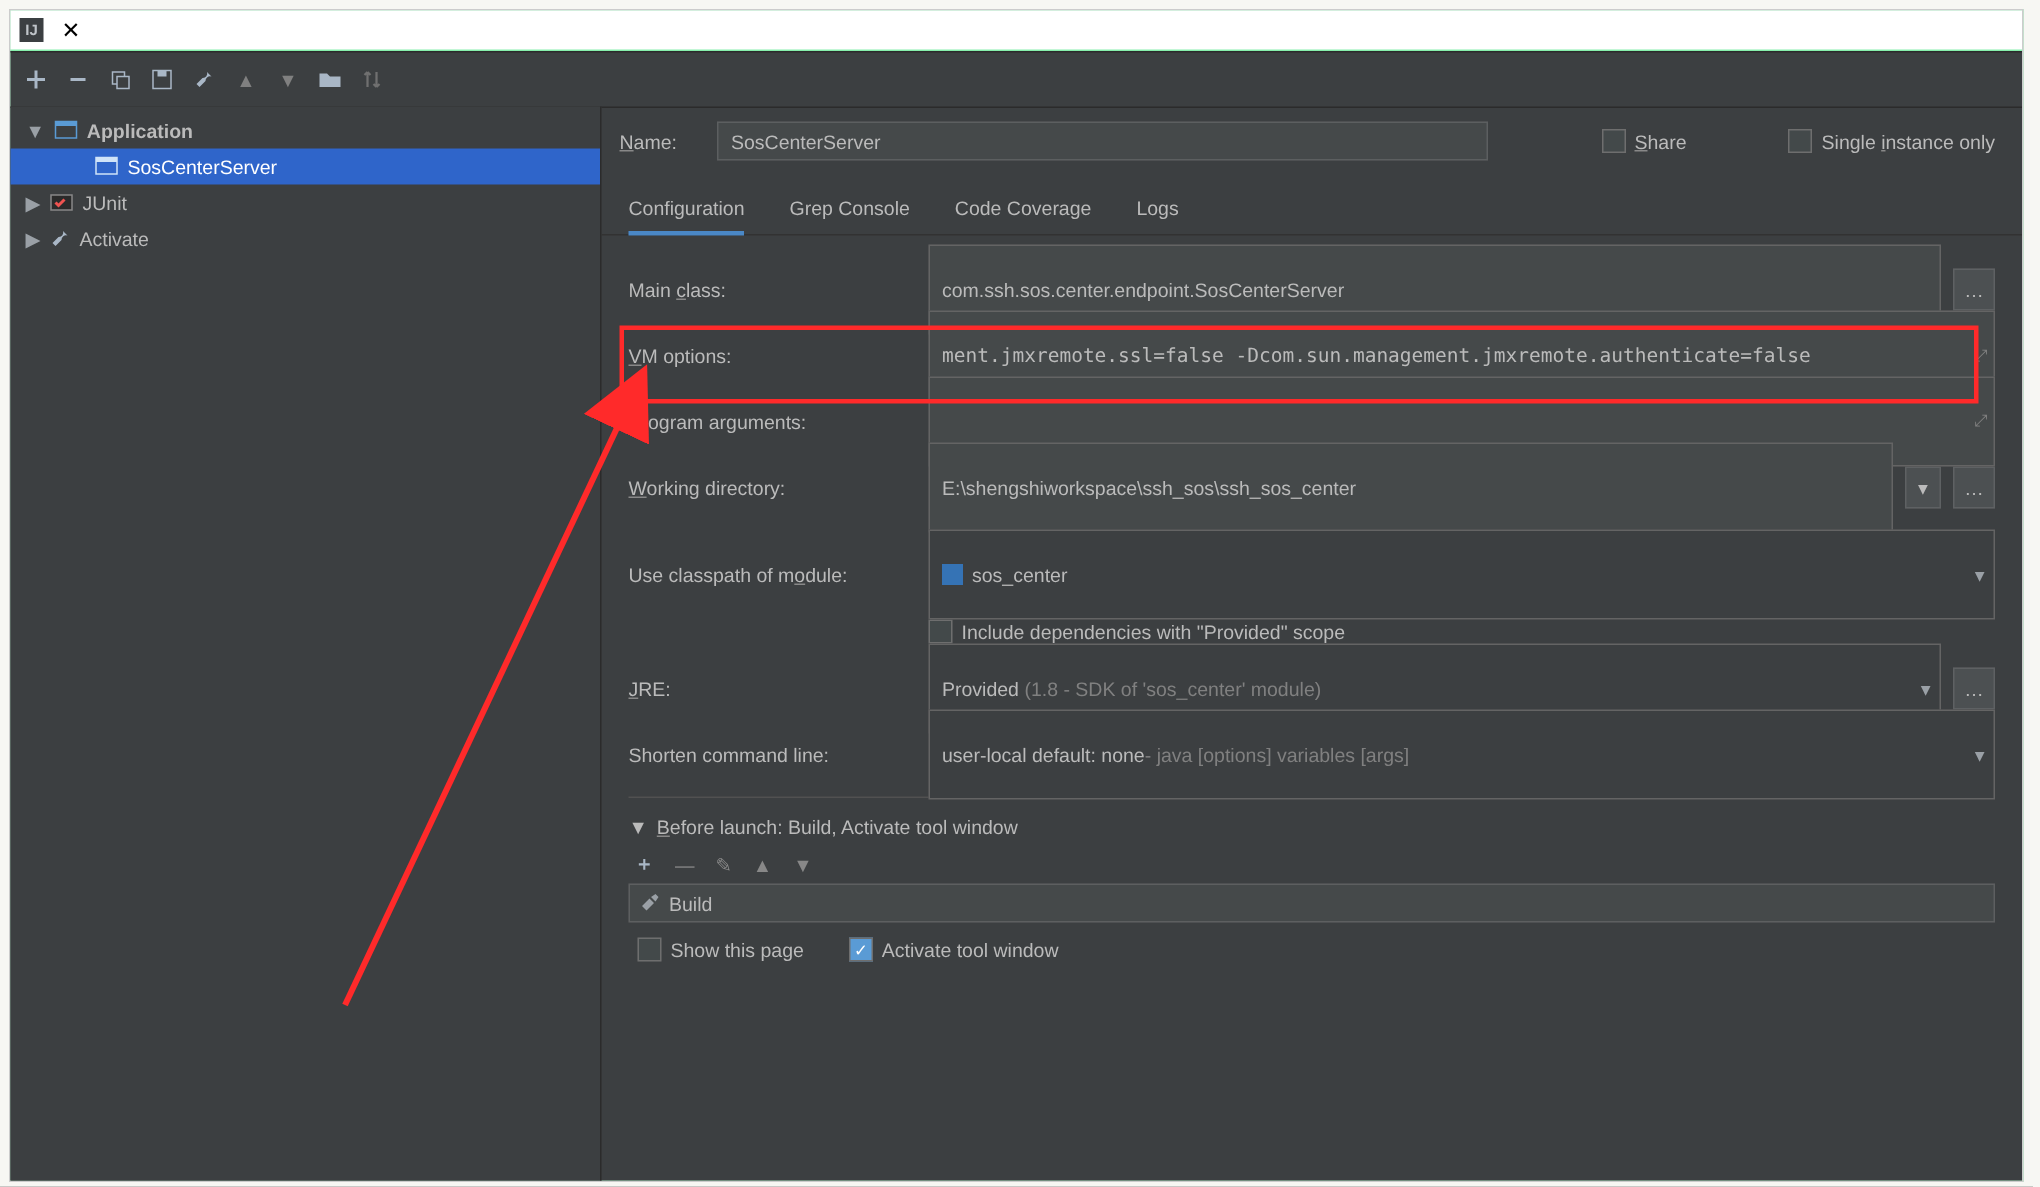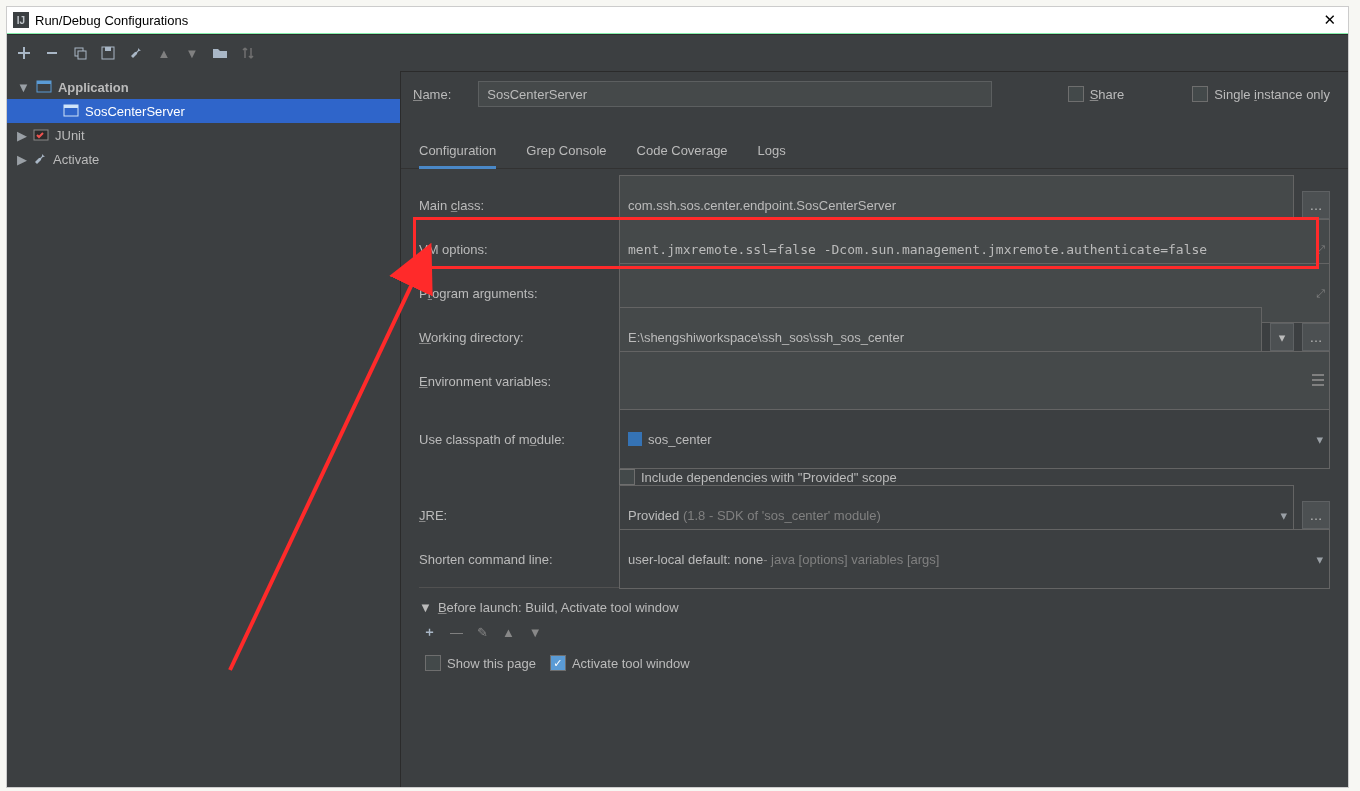--- a/index.html
+++ b/index.html
@@ -19,53 +19,52 @@
   .tree-row .tw{color:#9aa0a6}
   .main{flex:1;position:relative;padding:0;}
   .namerow{display:flex;align-items:center;padding:10px 18px 10px 12px;gap:27px}
   .label{color:#bbbbbb}
   .underline{text-decoration:underline;text-decoration-color:#888}
   .input{background:#45494a;border:1px solid #5c5f60;color:#bbbbbb;height:24px;padding:0 8px;font-size:13px}
   .input.name{width:496px}
   .chkrow{display:flex;align-items:center;gap:6px;color:#bbb}
   .chkbox{width:14px;height:14px;border:1px solid #6e6e6e;background:#43494a}
   .chkbox.on{background:#5a9bd5}
-  .tabs{display:flex;gap:30px;padding:0 18px;border-bottom:1px solid #323232;margin-top:18px}
+  .tabs{display:flex;gap:30px;padding:0 18px;border-bottom:1px solid #323232;margin-top:6px}
   .tab{color:#bbbbbb;padding:8px 0;cursor:default}
   .tab.active{color:#bbbbbb;border-bottom:3px solid #4a88c7;margin-bottom:-1px}
   .form{padding:14px 18px 0 18px}
   .frow{display:flex;align-items:center;height:44px}
   .frow .flabel{width:200px;color:#bbbbbb}
   .fld{flex:1;display:flex;align-items:center;gap:8px}
   .textfield{flex:1;height:26px;background:#45494a;border:1px solid #646464;color:#bbbbbb;padding:16px 8px;font-size:13px;font-family:inherit;display:flex;align-items:center;position:relative;overflow:hidden;white-space:nowrap}
   .textfield.mono{font-family:Consolas,monospace}
   .textfield .expand{position:absolute;right:4px;top:50%;transform:translateY(-50%);color:#808080;font-size:11px}
   .browse-btn{width:26px;height:26px;background:#4c5052;border:1px solid #5e6163;color:#bbb;display:flex;align-items:center;justify-content:center;font-size:13px}
   .dropdown{flex:1;height:26px;background:#3c3f41;border:1px solid #646464;color:#bbbbbb;display:flex;align-items:center;padding:16px 8px;position:relative}
   .dropdown .dd-arrow{position:absolute;right:6px;color:#9aa0a6}
   .section-sep{border-top:1px solid #515151;margin:6px 0 12px 0}
   .before{padding:0 18px}
   .before-header{display:flex;align-items:center;gap:6px;color:#bbb;margin-bottom:8px}
   .before-toolbar{display:flex;align-items:center;gap:14px;color:#888;margin-bottom:4px;padding-left:4px}
   .build-row{background:#45494a;border:1px solid #5d5f60;height:24px;display:flex;align-items:center;padding:0 6px;color:#bbb;gap:6px}
-  .footer-checks{display:flex;align-items:flex-end;gap:14px;padding:10px 0 0 6px}
+  .footer-checks{display:flex;align-items:flex-end;gap:30px;padding:10px 0 0 6px}
   .highlight-box{position:absolute;border:3px solid #ff2a2a;pointer-events:none}
   .arrow-svg{position:absolute;pointer-events:none}
   .mod-icon{width:14px;height:14px;background:#3573b5;margin-right:6px}
   .flex-sp{flex:1}
   .grey{color:#808080}
 </style>
 </head>
 <body>
 
 <div class="window">
 
   <div class="titlebar">
     <div class="app-icon">IJ</div>
-    <div class="title">Run/Debug Configurations</div>
     <div class="close">✕</div>
   </div>
 
   <div class="dark">
 
     <div class="toolbar">
       <div class="tbicon">
           <svg width="14" height="14" viewBox="0 0 14 14">
             <path d="M7 1v12M1 7h12" stroke="#a9b7c6" stroke-width="2"></path>
           </svg>
@@ -201,31 +200,20 @@
             <div class="flabel"><span class="underline">W</span>orking directory:</div>
             <div class="fld">
               <div class="textfield" style="flex:1">
                   <span>E:\shengshiworkspace\ssh_sos\ssh_sos_center</span>
                 </div>
               <div class="browse-btn" style="width:22px">▾</div>
               <div class="browse-btn">…</div>
             </div>
           </div>
 
-          <div class="frow">
-            <div class="flabel"><span class="underline">E</span>nvironment variables:</div>
-            <div class="fld">
-              <div class="textfield">
-                  <span></span>
-                <span class="expand"><svg width="14" height="12" viewBox="0 0 14 12">
-                      <path d="M1 1h12M1 6h12M1 11h12" stroke="#808080" stroke-width="2"></path>
-                    </svg></span>
-              </div>
-            </div>
-          </div>
 
           <div style="height:14px"></div>
 
           <div class="frow">
             <div class="flabel">Use classpath of m<span class="underline">o</span>dule:</div>
             <div class="fld">
               <div class="dropdown">
                 <div class="mod-icon"></div>
                 <span>sos_center</span>
                 <span class="dd-arrow">▾</span>
@@ -272,20 +260,26 @@
           <div class="before-header">
             <span class="tw">▼</span>
             <span><span class="underline">B</span>efore launch: Build, Activate tool window</span>
           </div>
           <div class="before-toolbar">
             <span style="color:#a9b7c6;font-weight:bold">＋</span>
             <span>—</span>
             <span>✎</span>
             <span>▲</span>
             <span>▼</span>
+          </div>
+          <div class="build-row">
+            <svg width="14" height="14" viewBox="0 0 14 14">
+                <path d="M2 9l5-5 3 3-5 5-3-3zM8 3l3-2 2 2-2 3z" fill="#9aa0a6"></path>
+              </svg>
+            <span>Build</span>
           </div>
           <div class="footer-checks">
             <div class="chkrow">
                 <div class="chkbox"></div>
                 <span>Show this page</span>
               </div>
             <div class="chkrow">
               <div class="chkbox on" style="display:flex;align-items:center;justify-content:center;color:#fff;font-size:11px">✓</div>
               <span>Activate tool window</span>
             </div>

